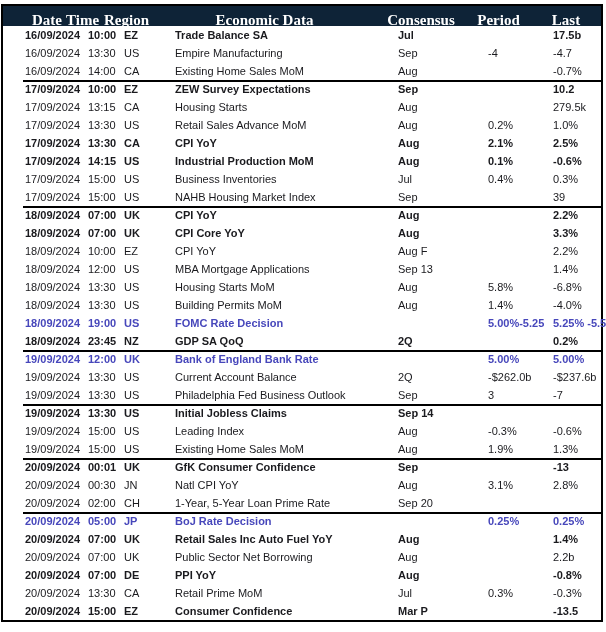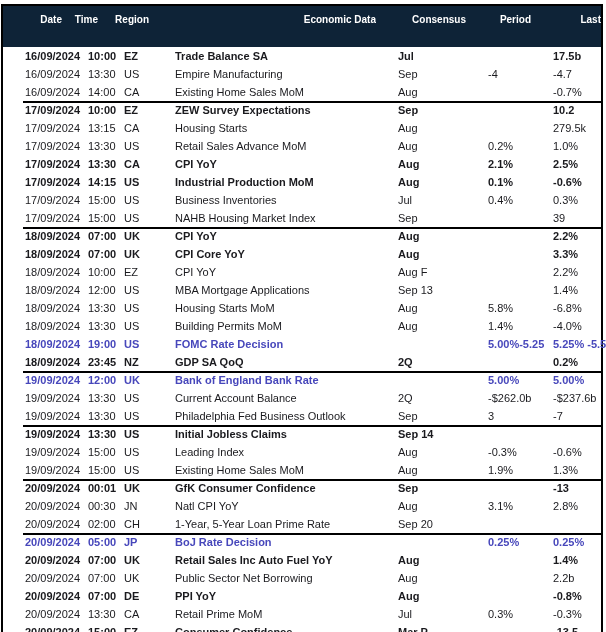--- a/index.html
+++ b/index.html
@@ -9,27 +9,27 @@
   }
   .calendar{
     position:absolute;left:1px;top:4px;width:602px;
     border:2px solid var(--border,#000);box-sizing:border-box;background:#fff;
   }
   .grid-cols{
     display:grid;
     grid-template-columns:63px 36px 51px 223px 90px 65px 70px;
   }
   .header{
-    height:41px;line-height:28px;
+    height:20px;line-height:28px;
     background:var(--header-bg,#0e2337);color:var(--header-text,#fff);
-    font-weight:bold;font-size:10px;
+    font-weight:bold;font-size:15px;font-family:Liberation Serif, serif;
   }
   .hcell{white-space:nowrap;overflow:hidden;}
   .h-right{text-align:right;padding-right:4px;}
-  .h-center{text-align:right;}
+  .h-center{text-align:center;}
   .row{
     height:18px;line-height:18px;font-size:11px;
     color:var(--text,#1a1a1e);box-sizing:border-box;margin-left:20px;
   }
   .row.sep{border-top:2px solid var(--border,#000);line-height:15px;}
   .row.bold{font-weight:bold;}
   .row.hl{color:var(--highlight,#4747bb);}
   .cell{padding-left:2px;white-space:nowrap;overflow:hidden;}
 </style>
 </head>

